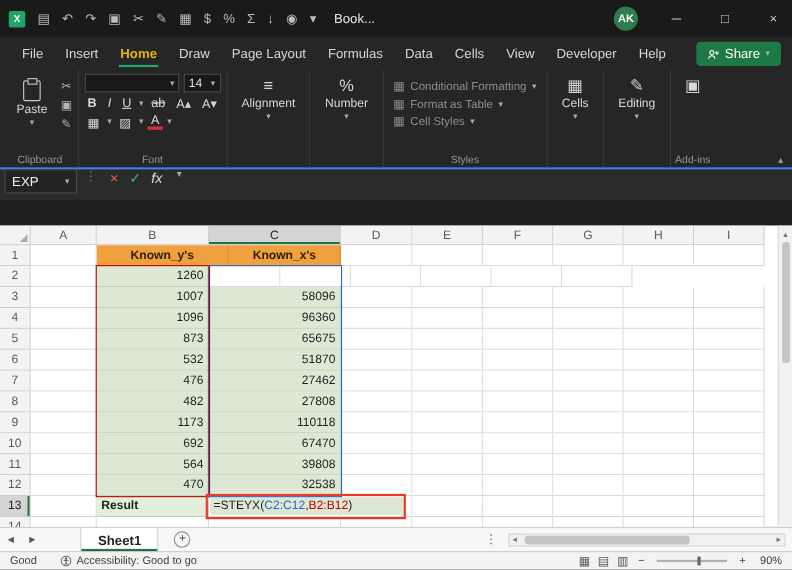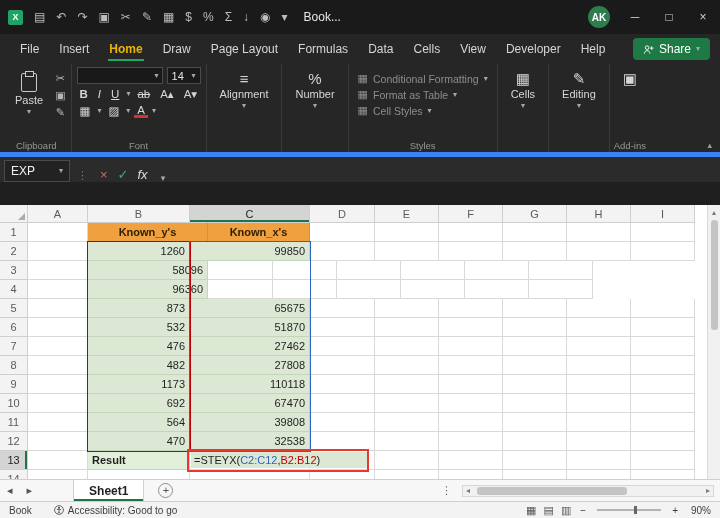--- a/index.html
+++ b/index.html
@@ -6,21 +6,21 @@
   html,body{width:720px;height:518px;overflow:hidden}
   body{font-family:"Liberation Sans",sans-serif;background:#1f1f1f;font-size:12px}
   .app{position:relative;width:720px;height:518px;display:flex;flex-direction:column}
 
   
   .titlebar{height:34px;background:#1a1a1a;display:flex;align-items:center;padding:0 8px;color:#c9c9c9;flex:0 0 auto}
   .qat{display:flex;align-items:center;gap:11px}
   .tb-icon{font-size:12px;color:#bdbdbd;cursor:default}
   .excel-glyph{background:#21a366;color:#fff;width:15px;height:15px;display:flex;align-items:center;justify-content:center;font-weight:bold;font-size:9px;border-radius:2px}
   .tb-title{margin-left:16px;color:#e6e6e6;font-size:12px}
-  .tb-right{margin-left:auto;display:flex;align-items:center;gap:16px}
+  .tb-right{margin-left:auto;display:flex;align-items:center;gap:26px}
   .avatar{width:22px;height:22px;border-radius:50%;background:#2e7d4f;color:#fff;display:flex;align-items:center;justify-content:center;font-size:10px;font-weight:bold}
   .win-btn{color:#cfcfcf;font-size:12px;width:18px;text-align:center}
 
   
   .menubar{height:30px;background:#262626;display:flex;align-items:center;padding:0 10px;flex:0 0 auto}
   .menu-tabs{display:flex;align-items:center}
   .menu-tab{color:#d6d6d6;font-size:12px;padding:7px 10px;position:relative;cursor:default}
   .menu-tab.active{color:#eab308;font-weight:bold}
   .menu-tab.active::after{content:"";position:absolute;left:9px;right:9px;bottom:2px;height:2px;background:#23a866}
   .share-btn{margin-left:auto;background:#1e7a45;color:#fff;border-radius:4px;height:22px;display:flex;align-items:center;gap:5px;padding:0 10px;font-size:12px}
@@ -41,21 +41,21 @@
   .font-size-box{width:34px;height:17px;background:#191919;border:1px solid #4b4b4b;display:flex;align-items:center;justify-content:space-between;padding:0 4px;font-size:11px;color:#e3e3e3}
   .ftool{font-size:11.5px;color:#d6d6d6;padding:0 3px}
   .ftool.b{font-weight:bold}.ftool.i{font-style:italic}.ftool.u{text-decoration:underline}.ftool.s{text-decoration:line-through}
   .fcolor{border-bottom:3px solid #d13438;line-height:10px}
   .styles-col{display:flex;flex-direction:column;gap:3px;padding:5px 4px}
   .style-item{display:flex;align-items:center;gap:5px;color:#8d8d8d;font-size:10.5px;white-space:nowrap}
   .style-item .ric{font-size:11px}
   .collapse-ribbon{position:absolute;right:8px;bottom:2px;color:#9a9a9a;font-size:9px}
 
   
-  .formulabar{height:30px;background:#2b2b2b;display:flex;align-items:flex-end;flex:0 0 auto;border-top:5px solid #3b82f6;padding:0 4px}
+  .formulabar{height:30px;background:#2b2b2b;display:flex;align-items:flex-start;flex:0 0 auto;border-top:2px solid #3b82f6;padding:0 4px}
   .namebox{width:66px;height:22px;background:#222;border:1px solid #4a4a4a;color:#f0f0f0;font-size:12px;display:flex;align-items:center;padding:0 6px;gap:4px}
   .namebox span:first-child{flex:1}
   .fb-dots{color:#7a7a7a;margin:0 7px;font-size:11px}
   .fb-x{color:#e0655f;font-size:13px;margin:0 5px}
   .fb-check{color:#35b26e;font-size:13px;margin:0 5px}
   .fb-fx{font-style:italic;color:#dedede;font-family:Liberation Sans, sans-serif;margin:0 7px 0 4px;font-size:13px}
   .fb-input{flex:1;height:22px;background:#242424;color:#f2f2f2;font-size:12px;display:flex;align-items:center;padding:0 8px;white-space:nowrap;overflow:hidden}
   .fb-expand{color:#a8a8a8;font-size:9px;margin:0 6px}
   .fb-spacer{height:23px;background:#1f1f1f;flex:0 0 auto}
 
@@ -305,42 +305,43 @@
           <div class="gcell" style="width: 64px; height: 19px;"></div>
           <div class="gcell" style="width: 64px; height: 19px;"></div>
           <div class="gcell" style="width: 64px; height: 19px;"></div>
           <div class="gcell" style="width: 64px; height: 19px;"></div>
           <div class="gcell" style="width: 64px; height: 19px;"></div>
         </div>
         <div class="grow">
           <div class="gcell rowhdr" style="width: 28px; height: 19px;">2</div>
           <div class="gcell" style="width: 60px; height: 19px;"></div>
           <div class="gcell green num" style="width: 102px; height: 19px;">1260</div>
-          <div class="gcell green num" style="width: 120px; height: 19px;">99850</div>
           <div class="gcell" style="width: 65px; height: 19px;"></div>
           <div class="gcell" style="width: 64px; height: 19px;"></div>
           <div class="gcell" style="width: 64px; height: 19px;"></div>
           <div class="gcell" style="width: 64px; height: 19px;"></div>
           <div class="gcell" style="width: 64px; height: 19px;"></div>
           <div class="gcell" style="width: 64px; height: 19px;"></div>
         </div>
         <div class="grow">
           <div class="gcell rowhdr" style="width: 28px; height: 19px;">3</div>
           <div class="gcell" style="width: 60px; height: 19px;"></div>
+          <div class="gcell green num" style="width: 102px; height: 19px;">1007</div>
           <div class="gcell green num" style="width: 120px; height: 19px;">58096</div>
           <div class="gcell" style="width: 65px; height: 19px;"></div>
           <div class="gcell" style="width: 64px; height: 19px;"></div>
           <div class="gcell" style="width: 64px; height: 19px;"></div>
           <div class="gcell" style="width: 64px; height: 19px;"></div>
           <div class="gcell" style="width: 64px; height: 19px;"></div>
           <div class="gcell" style="width: 64px; height: 19px;"></div>
         </div>
         <div class="grow">
           <div class="gcell rowhdr" style="width: 28px; height: 19px;">4</div>
           <div class="gcell" style="width: 60px; height: 19px;"></div>
+          <div class="gcell green num" style="width: 102px; height: 19px;">1096</div>
           <div class="gcell green num" style="width: 120px; height: 19px;">96360</div>
           <div class="gcell" style="width: 65px; height: 19px;"></div>
           <div class="gcell" style="width: 64px; height: 19px;"></div>
           <div class="gcell" style="width: 64px; height: 19px;"></div>
           <div class="gcell" style="width: 64px; height: 19px;"></div>
           <div class="gcell" style="width: 64px; height: 19px;"></div>
           <div class="gcell" style="width: 64px; height: 19px;"></div>
         </div>
         <div class="grow">
           <div class="gcell rowhdr" style="width: 28px; height: 19px;">5</div>
@@ -489,21 +490,21 @@
     <span class="add-sheet">+</span>
     <span class="sheet-dots">⋮</span>
     <div class="hscroll">
       <span class="hs-arrow">◂</span>
       <div class="hs-thumb"></div>
       <span class="hs-arrow" style="margin-left:auto">▸</span>
     </div>
   </div>
 
   <div class="statusbar">
-    <span>Book</span>
+    <span>Good</span>
     <div class="sb-access">
       <svg width="10" height="10" viewBox="0 0 10 10">
           <circle cx="5" cy="5" r="4.4" fill="none" stroke="#444" stroke-width="0.8"></circle>
           <circle cx="5" cy="2.8" r="1" fill="#444"></circle>
           <path d="M2.8 4.4h4.4M5 4.4v2.2M5 6.6l-1.4 1.9M5 6.6l1.4 1.9" stroke="#444" stroke-width="0.8" fill="none"></path>
         </svg>
       <span>Accessibility: Good to go</span>
     </div>
     <div class="sb-right">
       <span class="sb-right" style="gap:7px">

